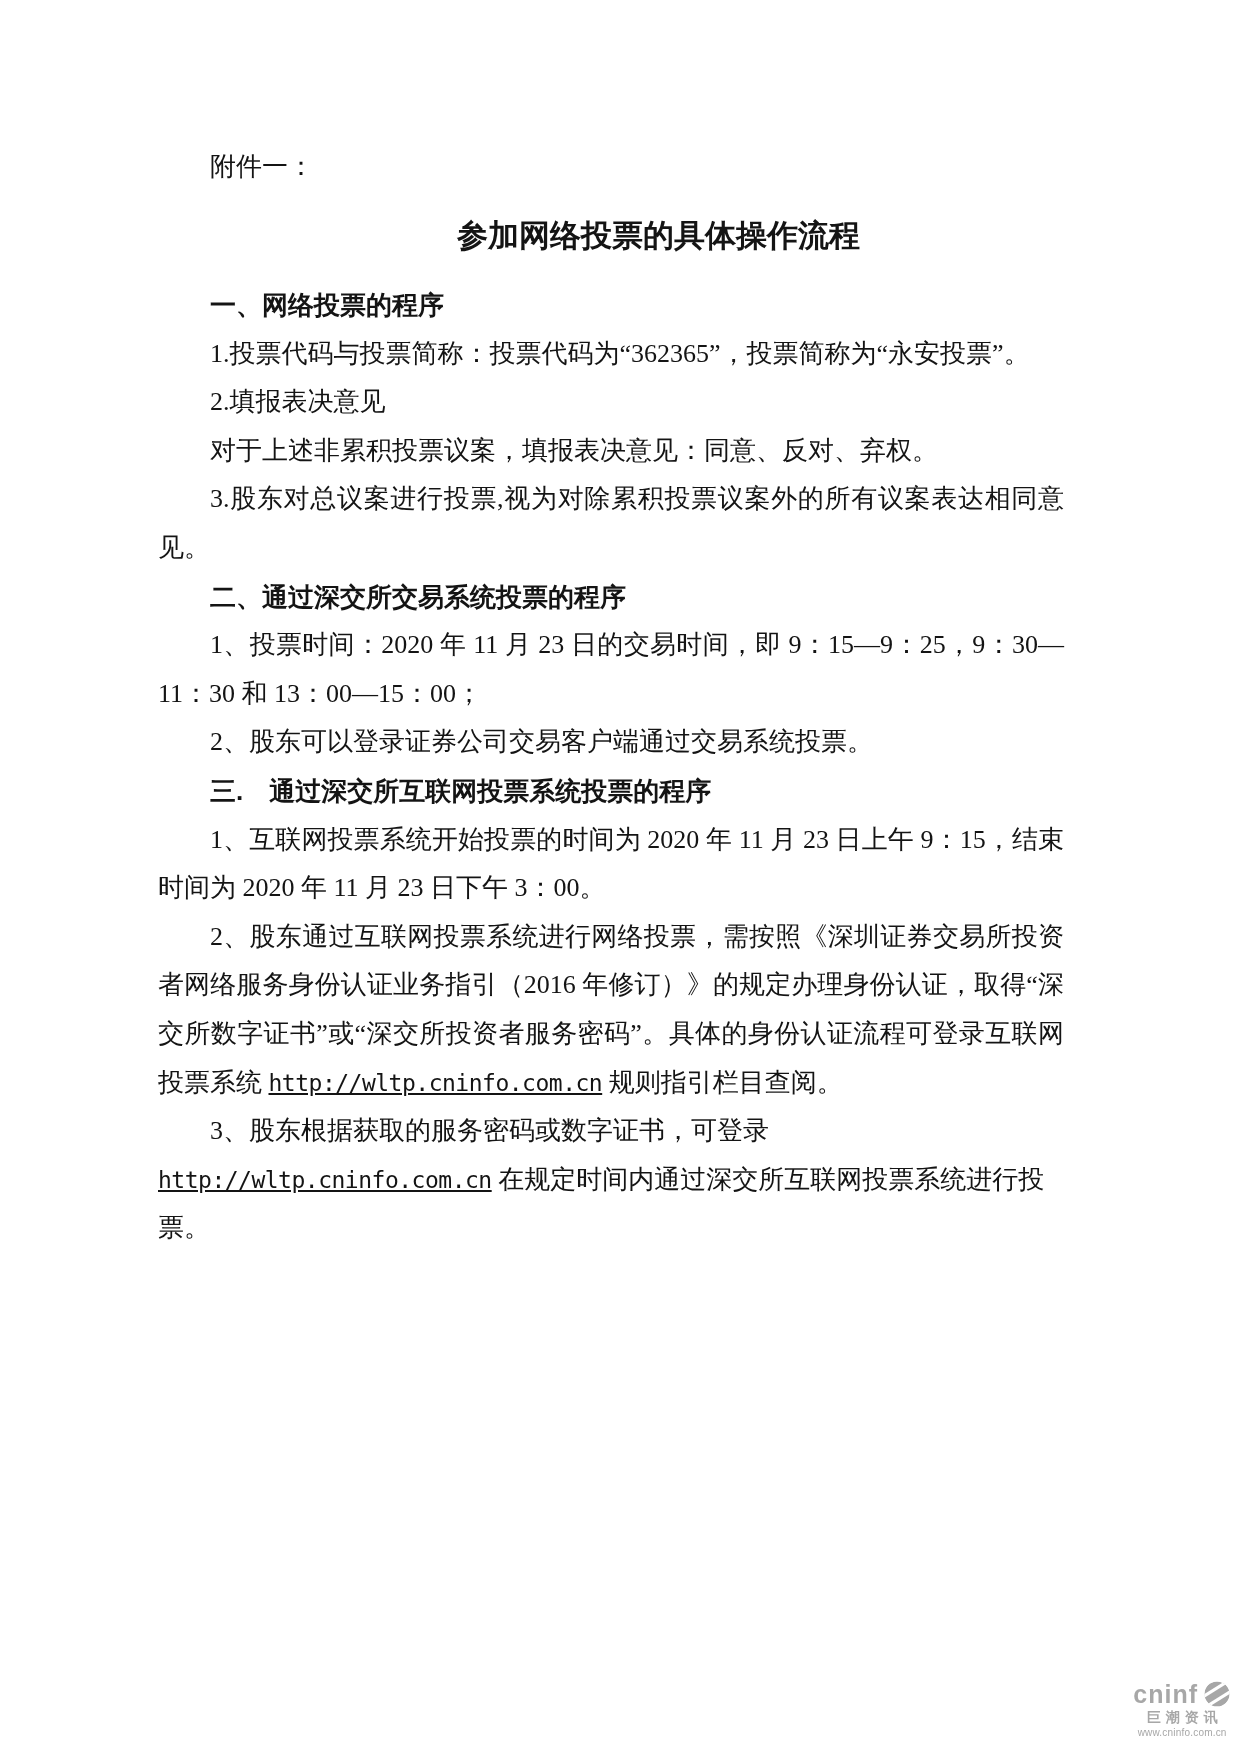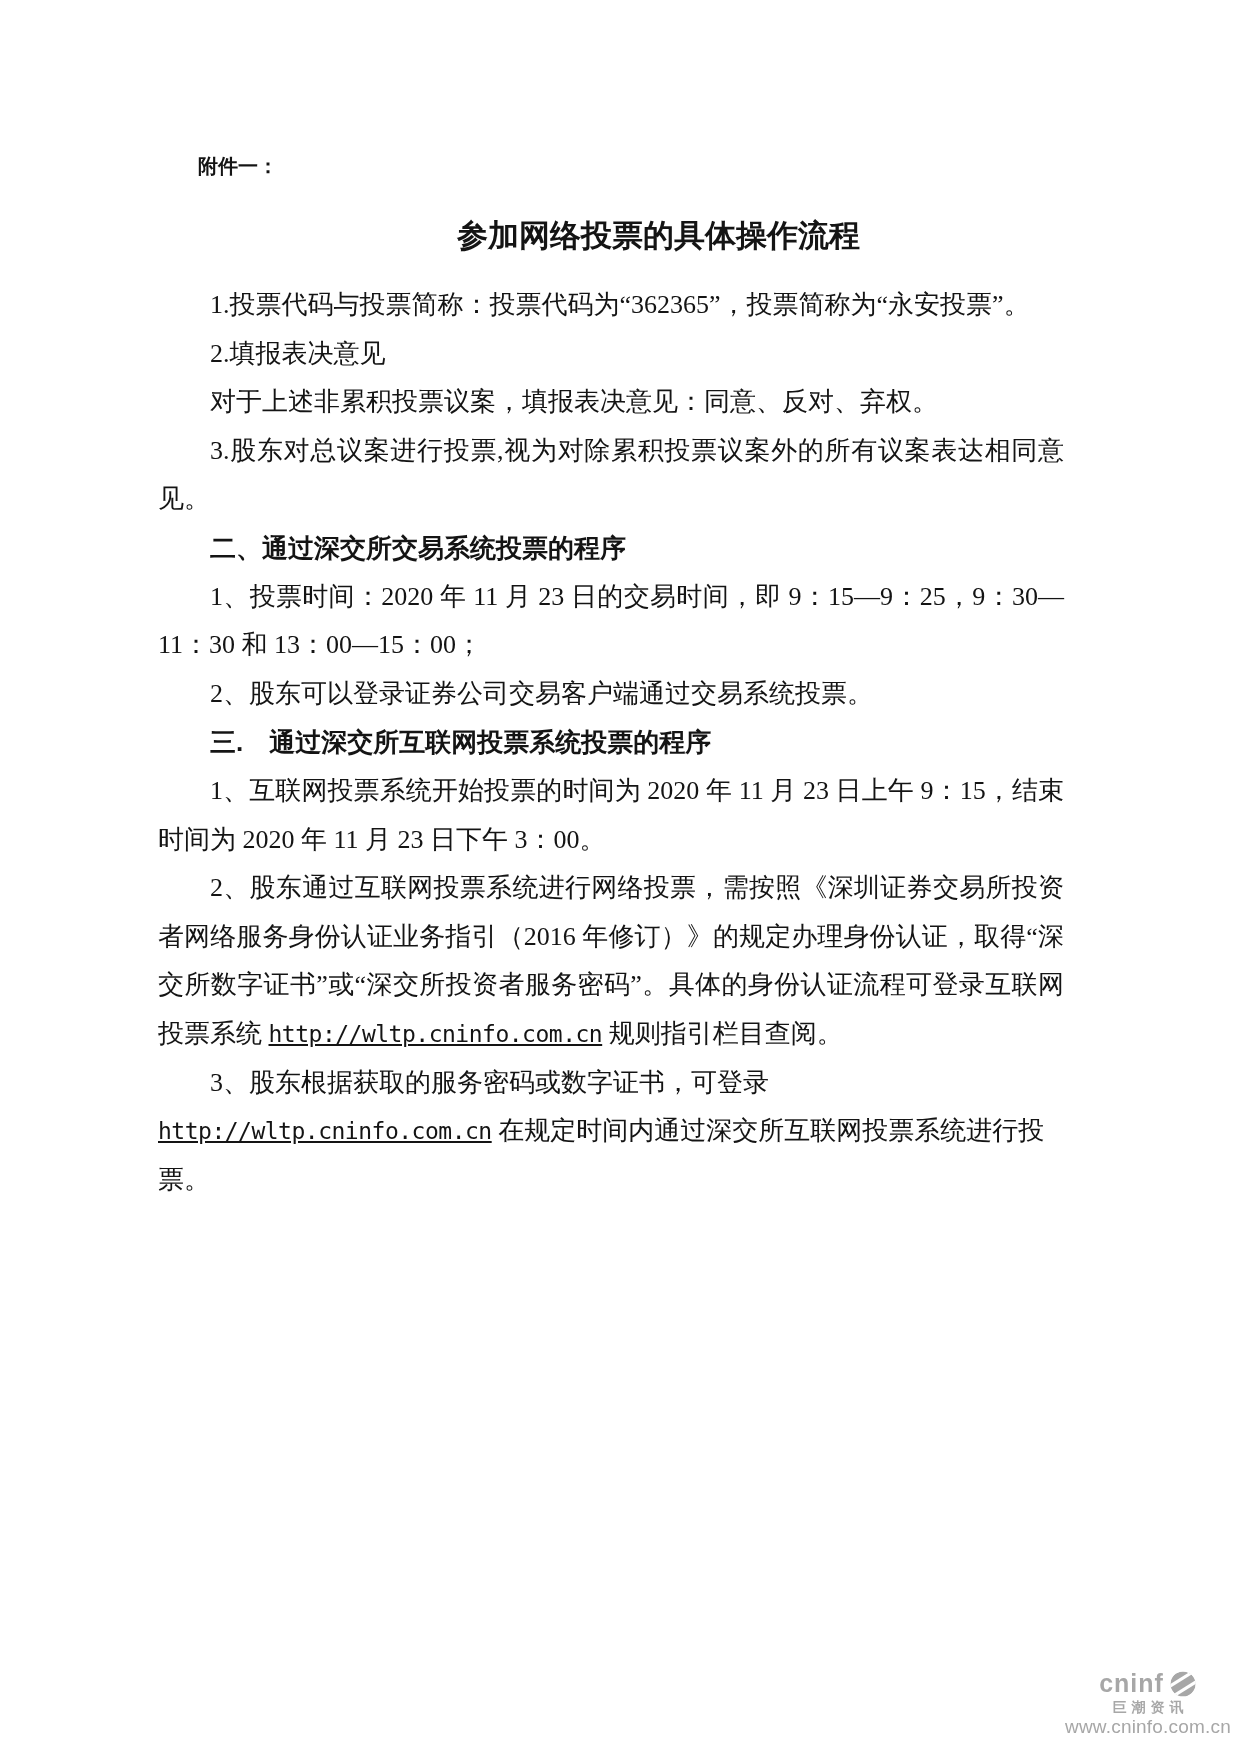--- a/index.html
+++ b/index.html
@@ -11,24 +11,23 @@
     color:#141414;
     font-family:"Liberation Serif","DejaVu Serif",serif;
   }
   .content {
     position:absolute;
     left:158px; top:142px;
     width:906px;
   }
   .attach {
     margin:0;
-    font-size:20px;
+    font-size:26px;
     line-height:49px;
     text-indent:2em;
-    font-weight:bold;
   }
   .title {
     margin:0;
     font-family:"Liberation Sans","DejaVu Sans",sans-serif;
     font-weight:700;
     font-size:31px;
     line-height:90px;
     text-align:center;
     padding-left:95px;
     white-space:nowrap;
@@ -77,35 +76,36 @@
   }
   .globe { display:block; }
   .brand-cn {
     font-size:14px;
     letter-spacing:5px;
     margin-top:1px;
     padding-left:5px;
     font-weight:bold;
   }
   .brand-url {
-    font-size:19px;
+    font-size:10px;
     letter-spacing:0.2px;
     margin-top:1px;
   }
 </style>
 </head>
 <body>
 
 <div class="page">
   <div class="content">
 
     <p class="attach">附件一：</p>
 
     <h1 class="title">参加网络投票的具体操作流程</h1>
 
+    <h2 class="heading">一、网络投票的程序</h2>
     <p class="para">1.投票代码与投票简称：投票代码为“362365”，投票简称为“永安投票”。</p>
     <p class="para">2.填报表决意见</p>
     <p class="para">对于上述非累积投票议案，填报表决意见：同意、反对、弃权。</p>
     <p class="para">3.股东对总议案进行投票,视为对除累积投票议案外的所有议案表达相同意见。</p>
 
     <h2 class="heading">二、通过深交所交易系统投票的程序</h2>
     <p class="para">1、投票时间：2020 年 11 月 23 日的交易时间，即 9：15—9：25，9：30—11：30 和 13：00—15：00；</p>
     <p class="para">2、股东可以登录证券公司交易客户端通过交易系统投票。</p>
 
     <h2 class="heading">三.　通过深交所互联网投票系统投票的程序</h2>

